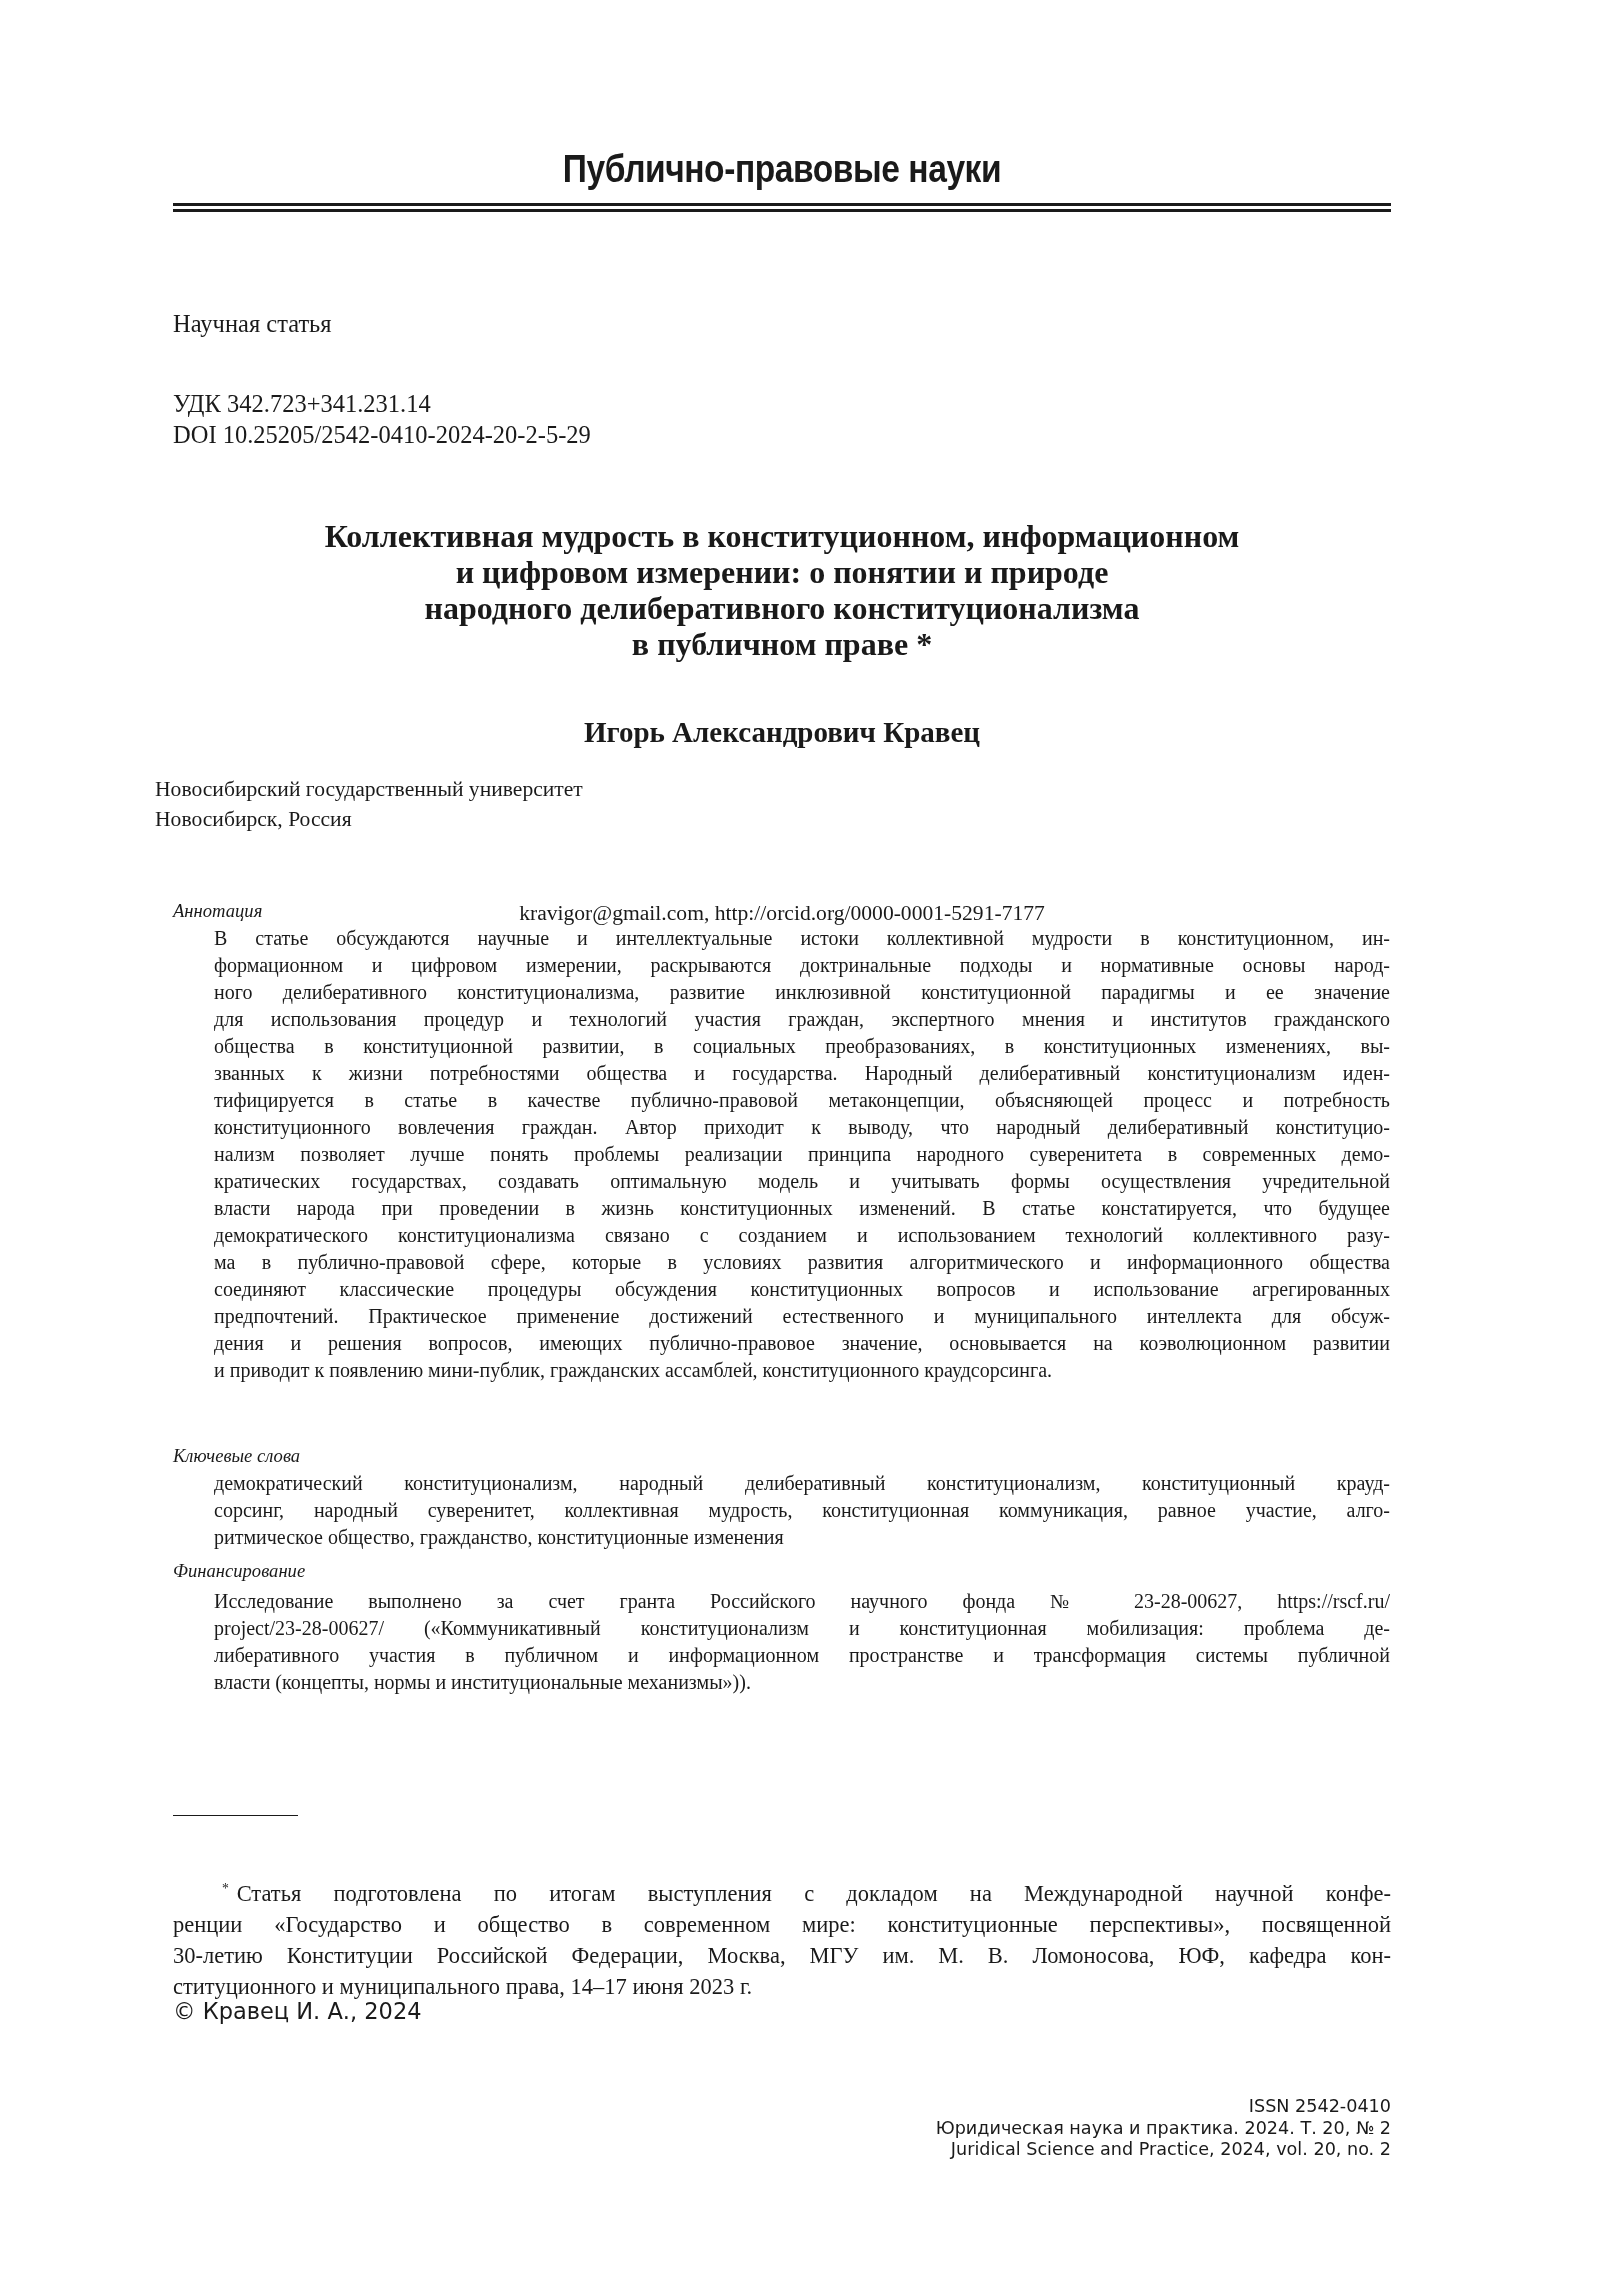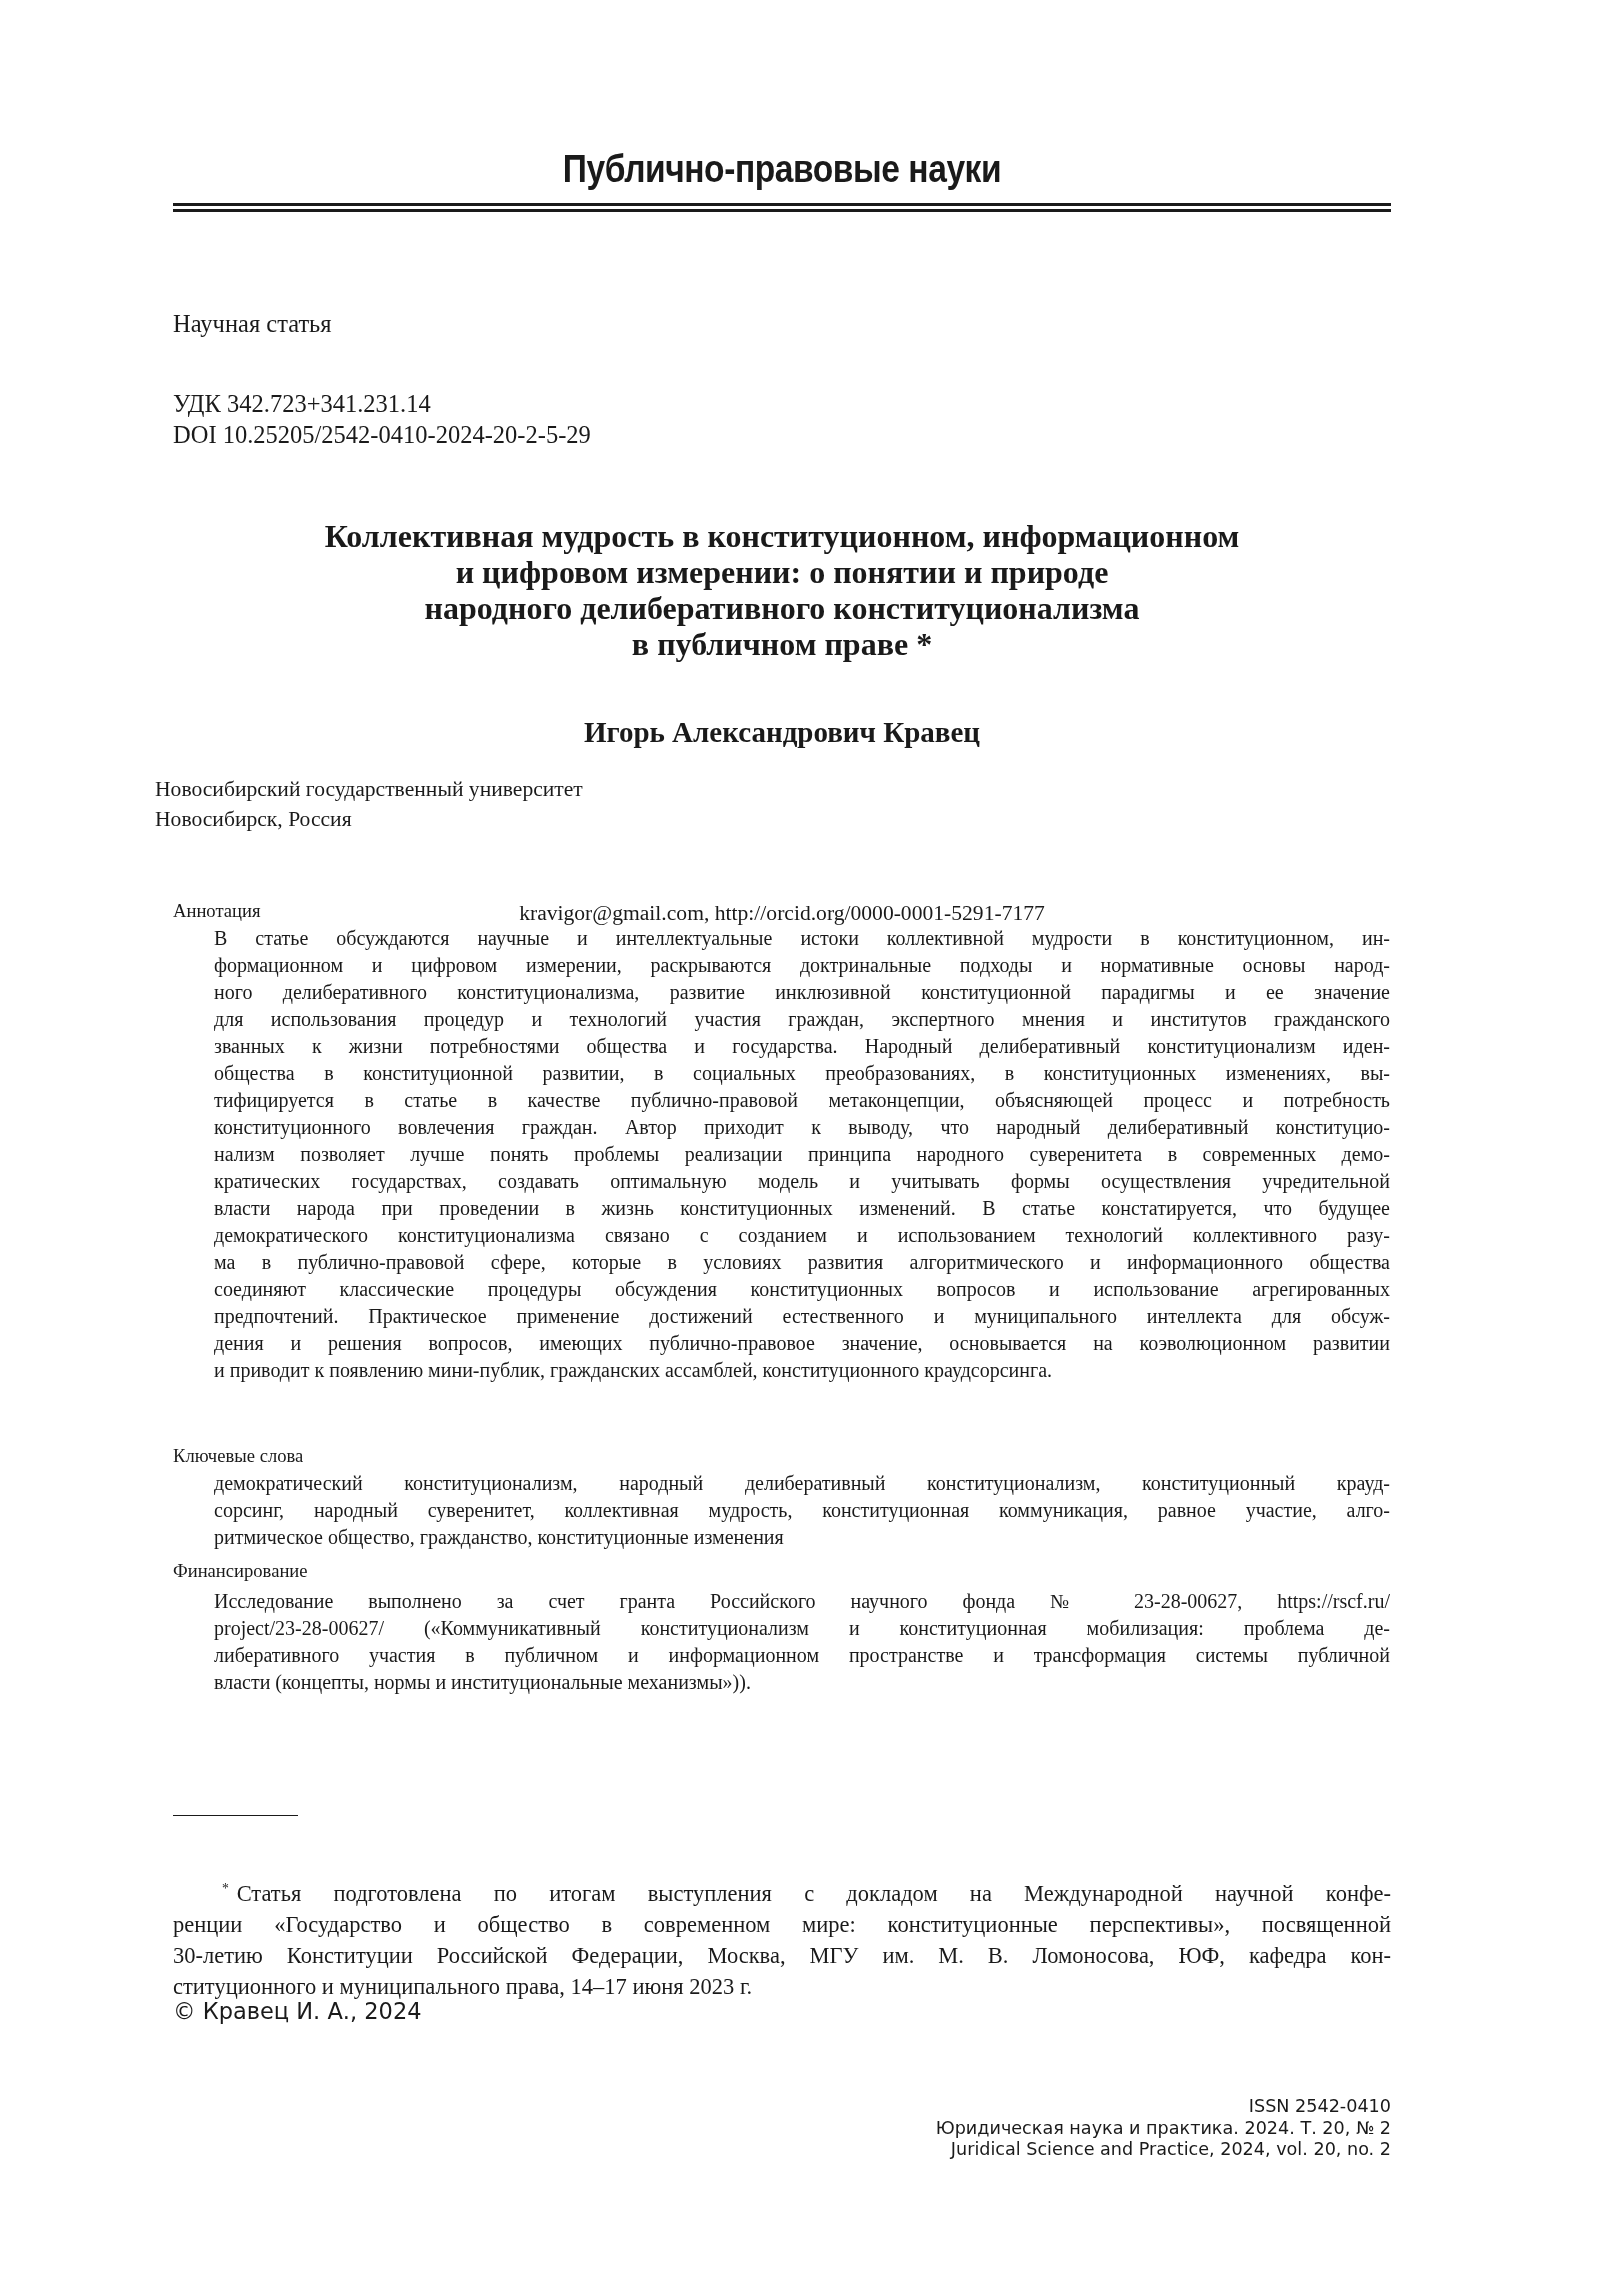--- a/index.html
+++ b/index.html
@@ -17,21 +17,21 @@
   .udk { position: absolute; left: 173px; top: 390px; font-size: 24.5px; }
   .doi { position: absolute; left: 173px; top: 421px; font-size: 24.5px; }
   .title {
     position: absolute; left: 173px; top: 518px; width: 1218px; text-align: center;
     font-size: 32px; font-weight: bold; line-height: 36px;
   }
   .title div { white-space: nowrap; }
   .author { position: absolute; left: 173px; top: 716px; width: 1218px; text-align: center; font-size: 29px; font-weight: bold; }
   .aff { position: absolute; left: 155px; top: 774px; width: 1218px; text-align: left; font-size: 21.6px; line-height: 30px; }
   .contact { position: absolute; left: 173px; top: 853px; width: 1218px; text-align: center; font-size: 21.6px; margin-top: 48px; }
-  .label-italic { position: absolute; left: 173px; font-size: 18.6px; }
+  .label-italic { position: absolute; left: 173px; font-size: 18.6px; font-style: italic; }
   .para {
     position: absolute; left: 214px; width: 1176px; font-size: 20px; line-height: 27px;
     text-align: justify; hyphens: manual;
   }
   .para .ln { display: block; text-align: justify; text-align-last: justify; white-space: nowrap; overflow: hidden; }
   .para .ln.last { text-align-last: left; }
   .fn-rule { position: absolute; left: 173px; top: 1815px; width: 125px; height: 1px; background: #1a1a1a; }
   .footnote { position: absolute; left: 173px; width: 1218px; top: 1825px; font-size: 22.5px; line-height: 31px; margin-top: 48px; }
   .footnote .ln { display: block; text-align: justify; text-align-last: justify; white-space: nowrap; }
   .footnote .ln.first { padding-left: 49px; }
@@ -66,22 +66,22 @@
     <div>Новосибирск, Россия</div>
   </div>
   <div class="contact serif">kravigor@gmail.com, http://orcid.org/0000-0001-5291-7177</div>
 
   <div class="label-italic serif" style="top:900px">Аннотация</div>
   <div class="para serif" style="top:925px">
     <span class="ln">В статье обсуждаются научные и интеллектуальные истоки коллективной мудрости в конституционном, ин-</span>
     <span class="ln">формационном и цифровом измерении, раскрываются доктринальные подходы и нормативные основы народ-</span>
     <span class="ln">ного делиберативного конституционализма, развитие инклюзивной конституционной парадигмы и ее значение</span>
     <span class="ln">для использования процедур и технологий участия граждан, экспертного мнения и институтов гражданского</span>
+    <span class="ln">общества в конституционной развитии, в социальных преобразованиях, в конституционных изменениях, вы-</span>
     <span class="ln">званных к жизни потребностями общества и государства. Народный делиберативный конституционализм иден-</span>
-    <span class="ln">общества в конституционной развитии, в социальных преобразованиях, в конституционных изменениях, вы-</span>
     <span class="ln">тифицируется в статье в качестве публично-правовой метаконцепции, объясняющей процесс и потребность</span>
     <span class="ln">конституционного вовлечения граждан. Автор приходит к выводу, что народный делиберативный конституцио-</span>
     <span class="ln">нализм позволяет лучше понять проблемы реализации принципа народного суверенитета в современных демо-</span>
     <span class="ln">кратических государствах, создавать оптимальную модель и учитывать формы осуществления учредительной</span>
     <span class="ln">власти народа при проведении в жизнь конституционных изменений. В статье констатируется, что будущее</span>
     <span class="ln">демократического конституционализма связано с созданием и использованием технологий коллективного разу-</span>
     <span class="ln">ма в публично-правовой сфере, которые в условиях развития алгоритмического и информационного общества</span>
     <span class="ln">соединяют классические процедуры обсуждения конституционных вопросов и использование агрегированных</span>
     <span class="ln">предпочтений. Практическое применение достижений естественного и муниципального интеллекта для обсуж-</span>
     <span class="ln">дения и решения вопросов, имеющих публично-правовое значение, основывается на коэволюционном развитии</span>

